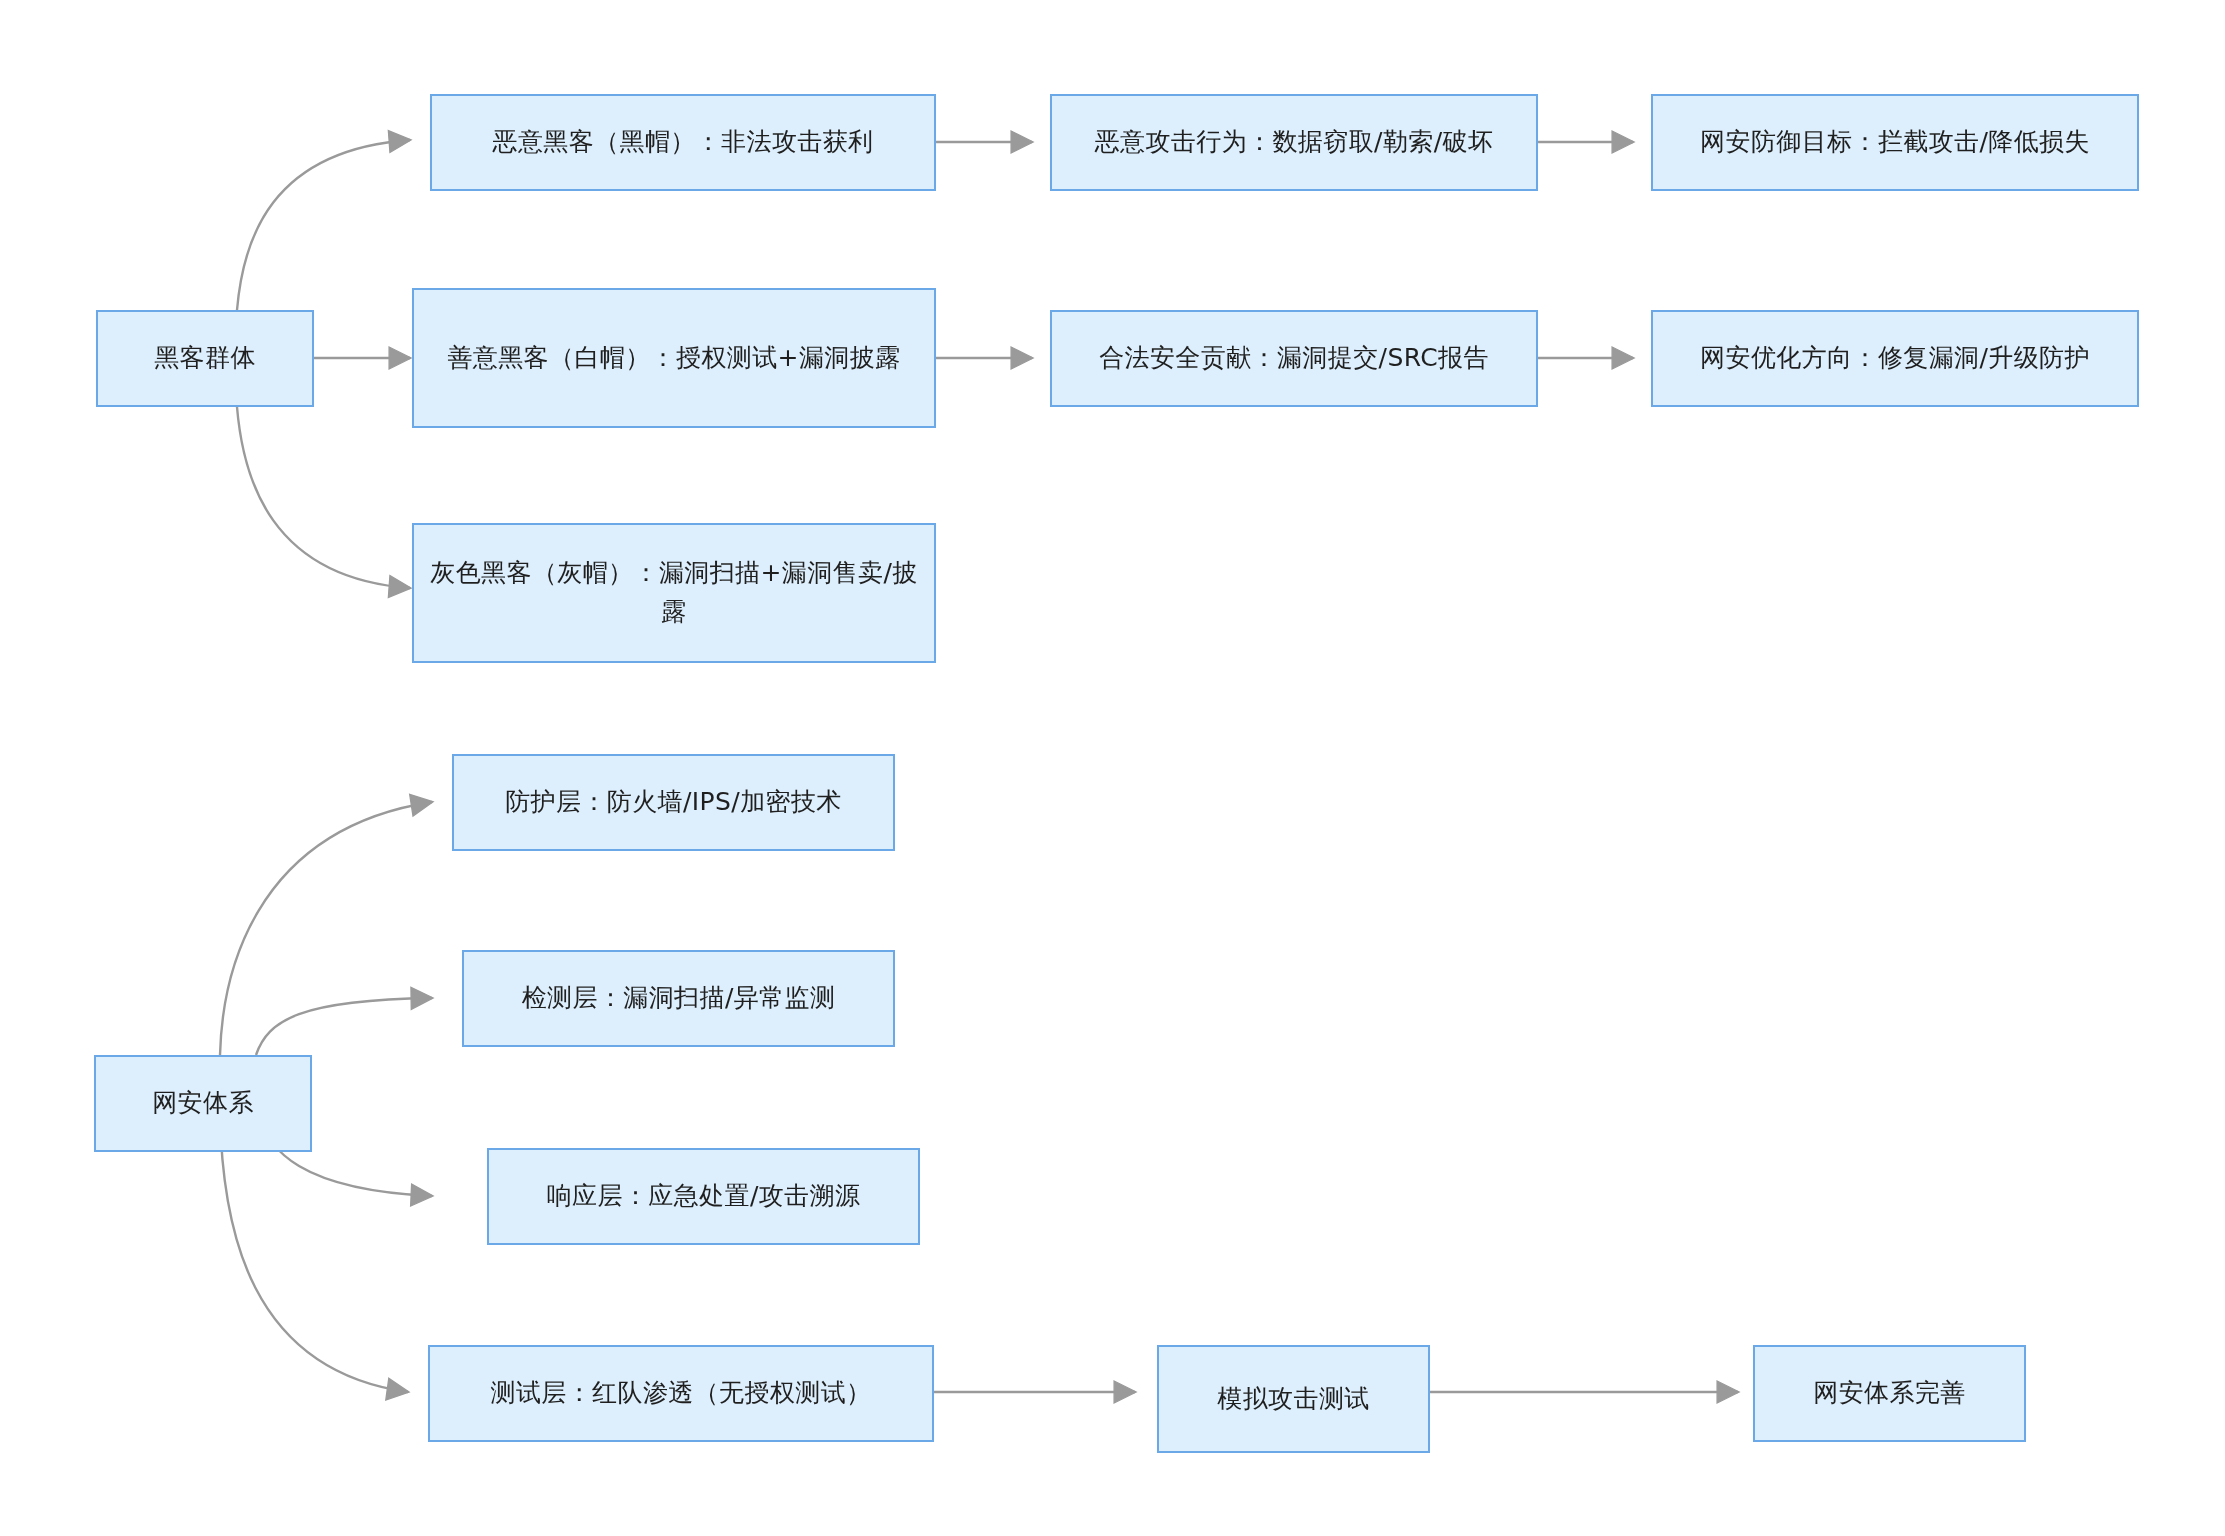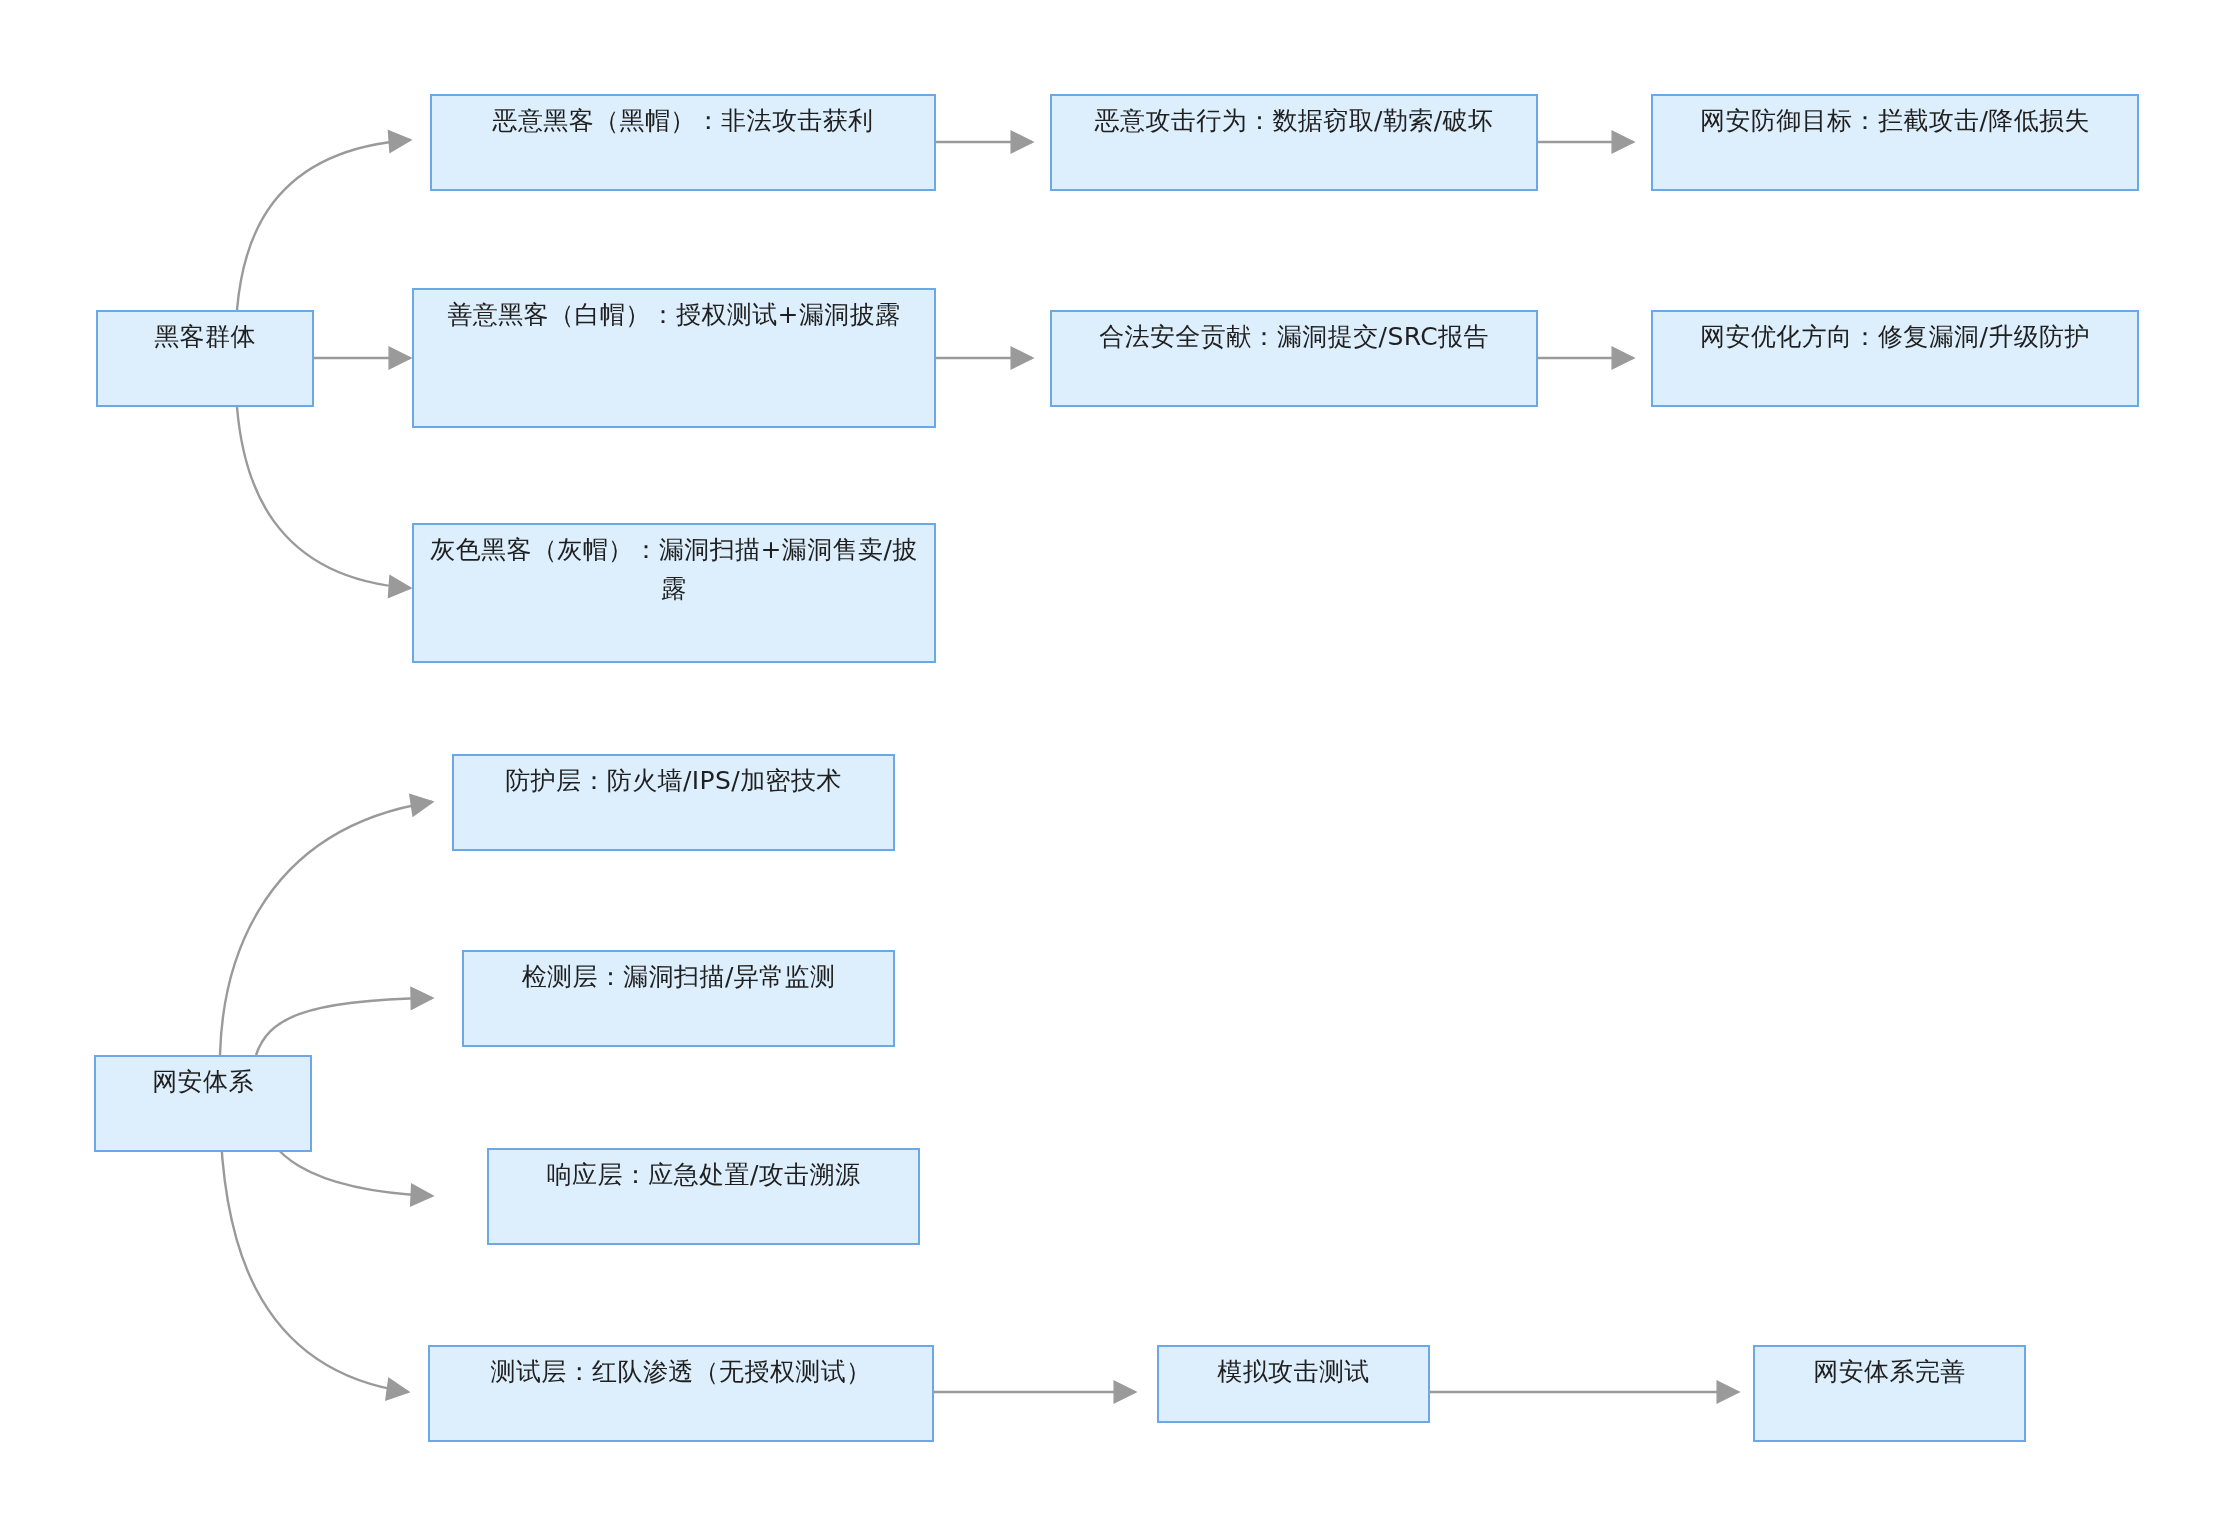--- a/index.html
+++ b/index.html
@@ -24,21 +24,21 @@
     width: 2225px;
     height: 1536px;
     pointer-events: none;
   }
   .node {
     position: absolute;
     box-sizing: border-box;
     background: #ddeefc;
     border: 2px solid #6aa8e8;
     display: flex;
-    align-items: flex-start;
+    align-items: center;
     justify-content: center;
     text-align: center;
     color: #1f1f1f;
     font-size: 25px;
     line-height: 1.55;
     padding: 6px 14px;
     letter-spacing: 0.4px;
     font-family: "DejaVu Sans", "Liberation Sans", sans-serif;
   }
   .node-label {
@@ -141,21 +141,21 @@
   </div>
 
   <div class="node" style="left:487px; top:1148px; width:433px; height:97px;">
     <span class="node-label">响应层：应急处置/攻击溯源</span>
   </div>
 
   <div class="node" style="left:428px; top:1345px; width:506px; height:97px;">
     <span class="node-label">测试层：红队渗透（无授权测试）</span>
   </div>
 
-  <div class="node" style="left:1157px; top:1345px; width:273px; height:78px;">
+  <div class="node" style="left:1157px; top:1345px; width:273px; height:108px;">
     <span class="node-label">模拟攻击测试</span>
   </div>
 
   <div class="node" style="left:1753px; top:1345px; width:273px; height:97px;">
     <span class="node-label">网安体系完善</span>
   </div>
 
 
 </div>
 

